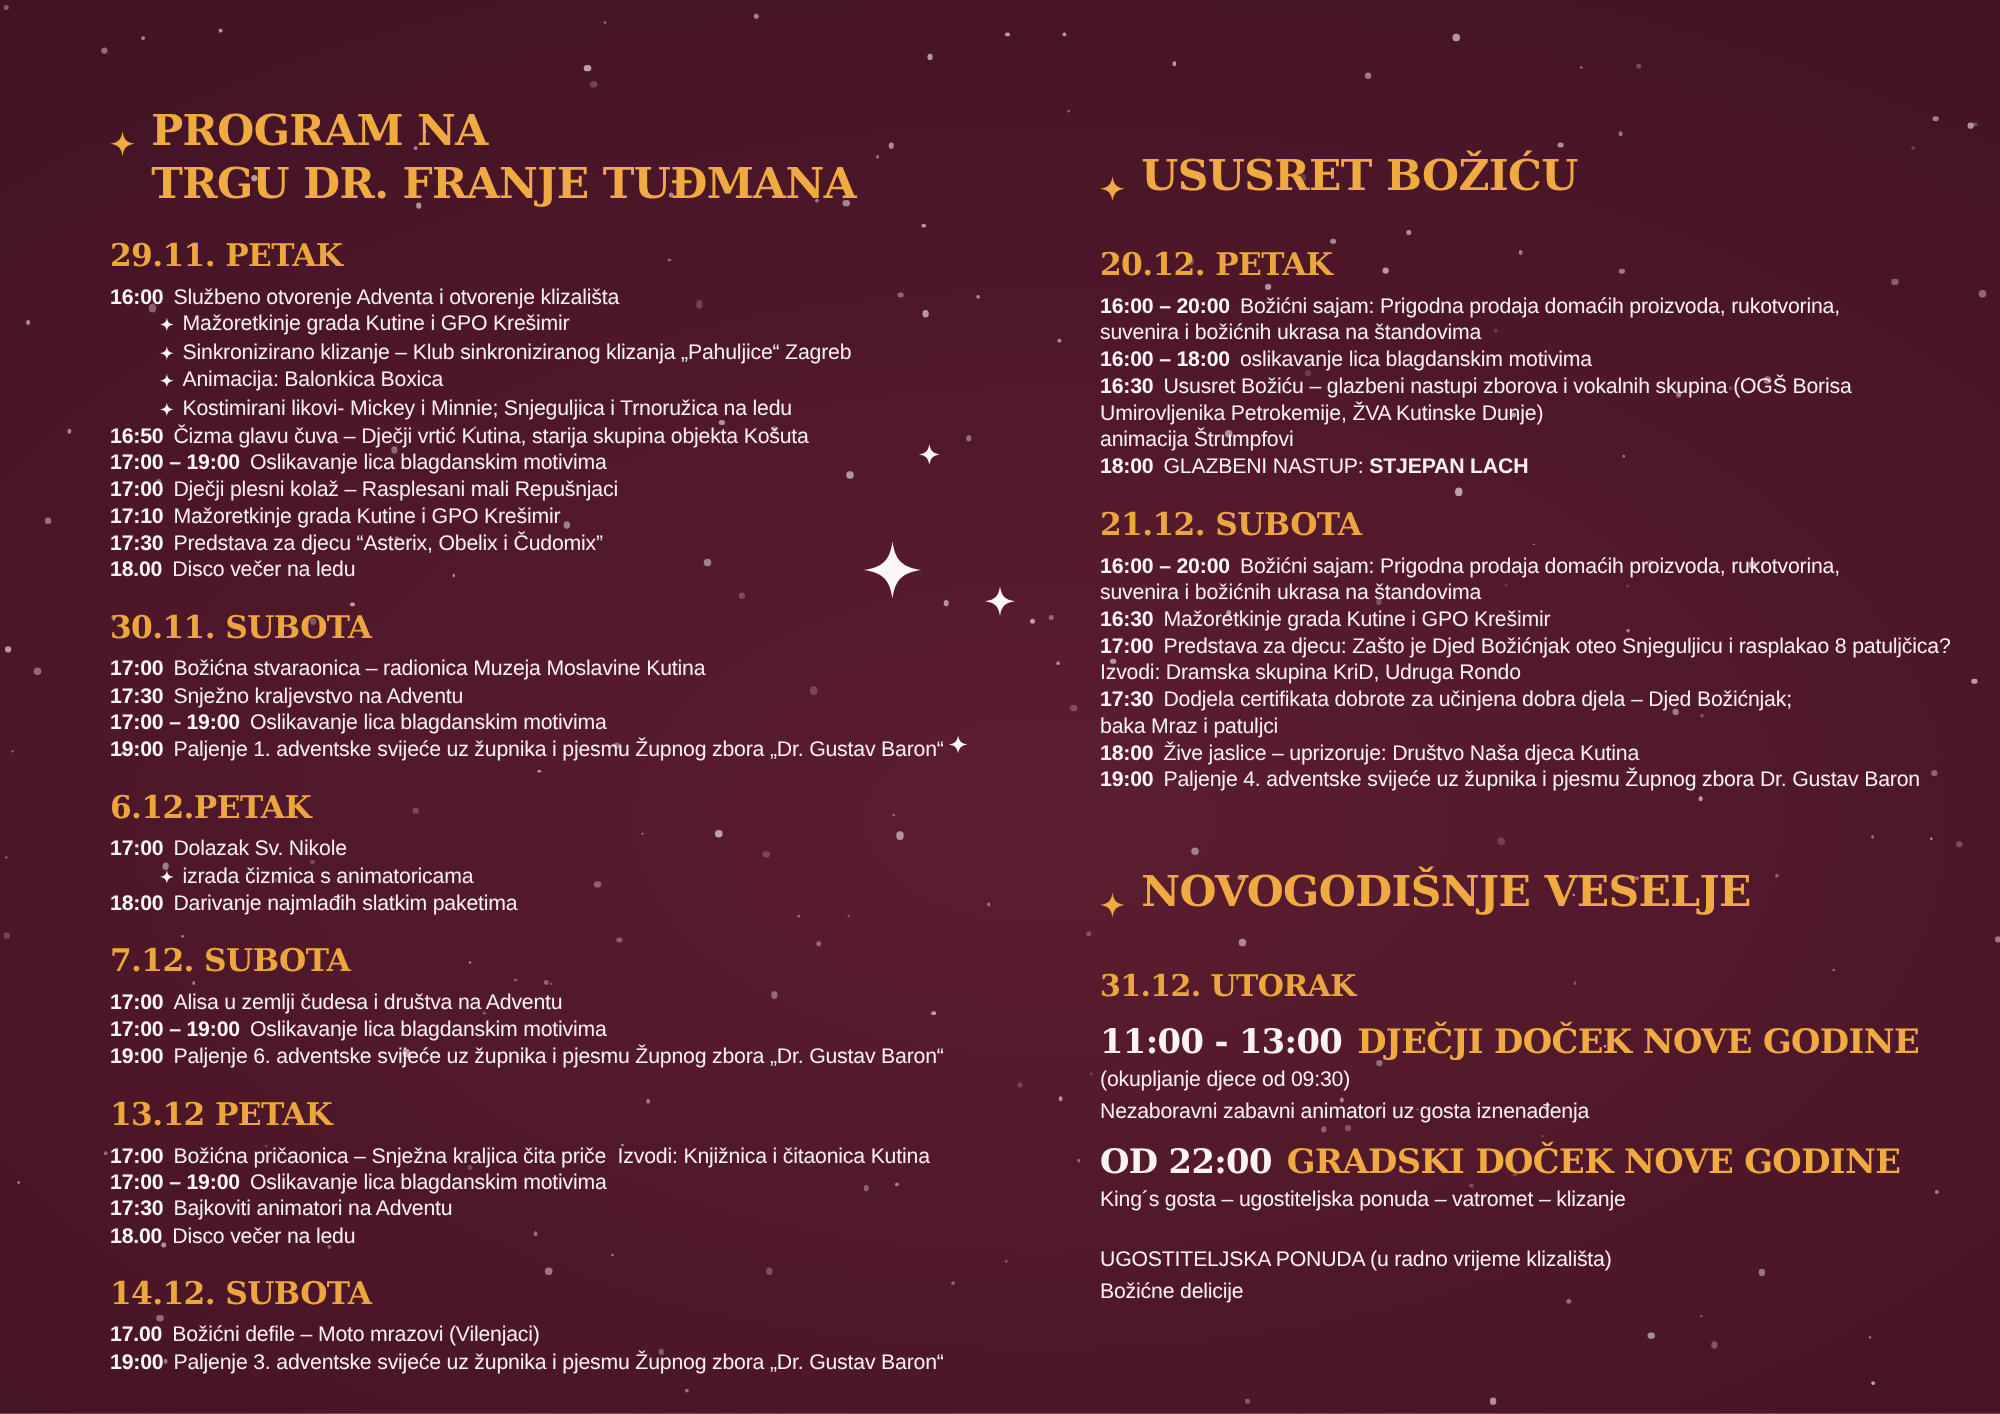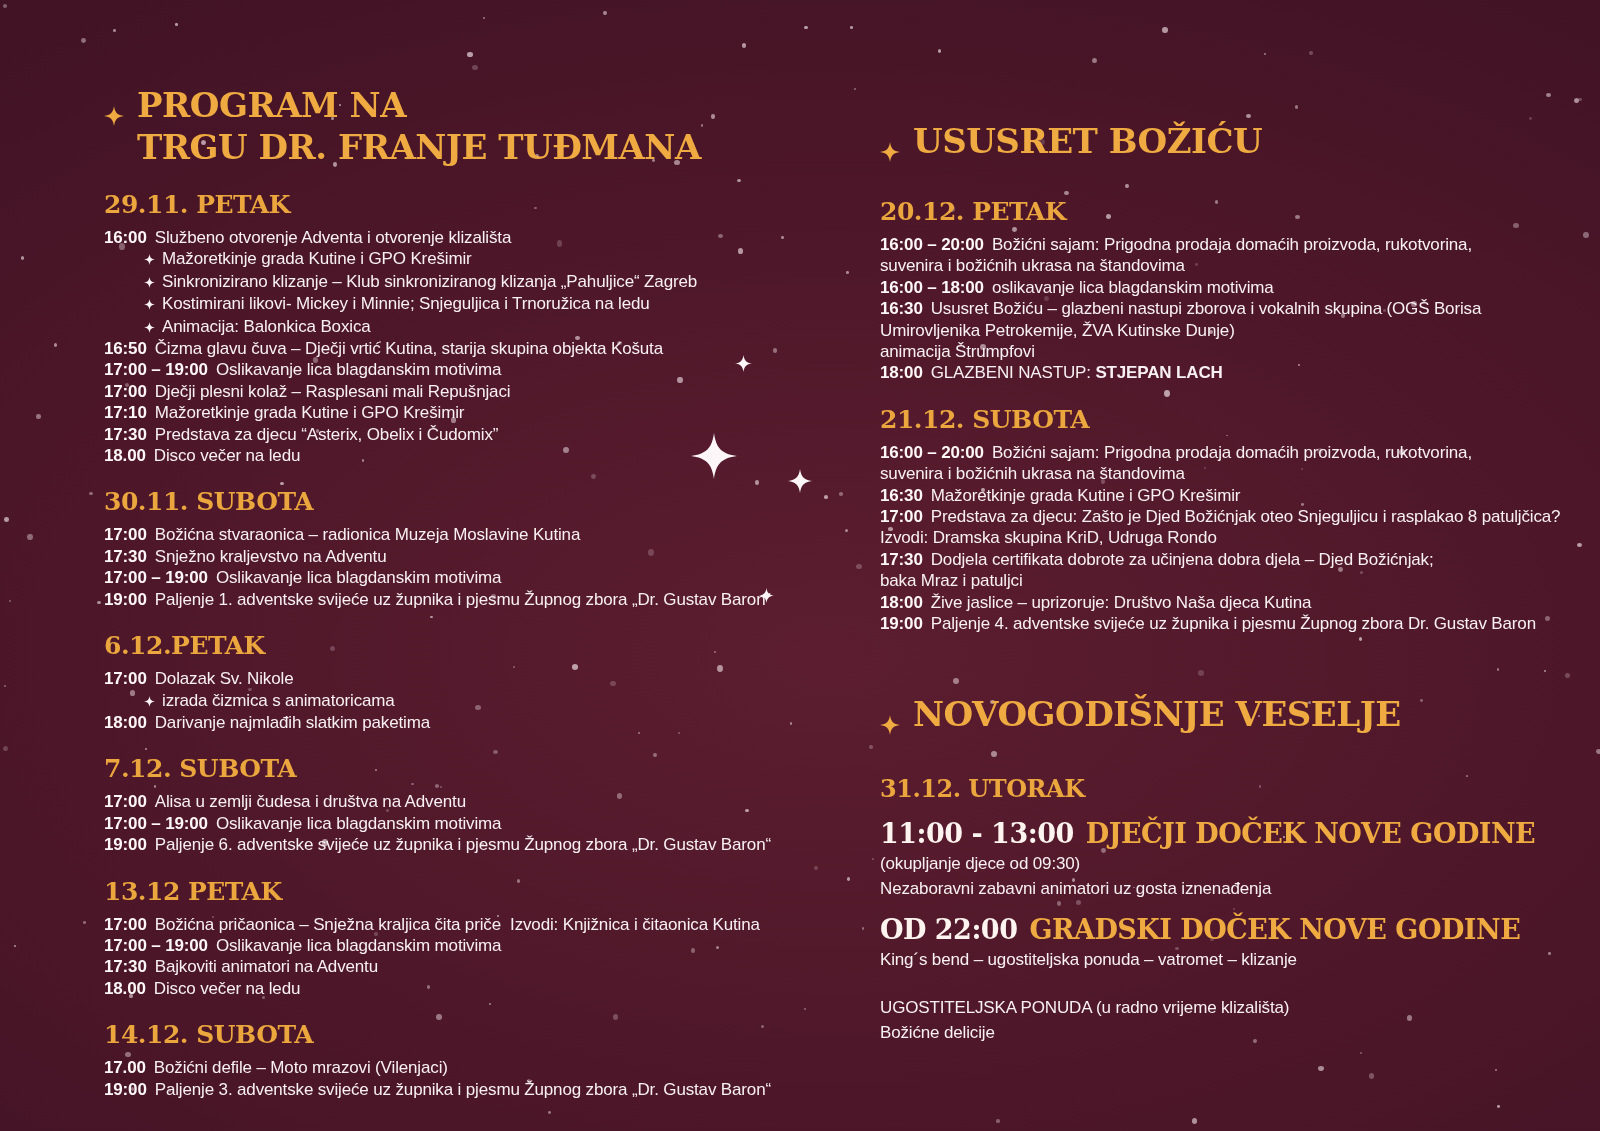--- a/index.html
+++ b/index.html
@@ -8,21 +8,21 @@
     position: relative;
     overflow: hidden;
     background: radial-gradient(115% 95% at 52% 58%, #5c1d30 0%, #4b1628 48%, #371022 100%);
     font-family: "Liberation Sans", sans-serif;
   }
   .snow, .sparkles { position: absolute; inset: 0; pointer-events: none; }
   .speck { position: absolute; background: #d8c2ca; border-radius: 50%; }
   .sparkle-abs { position: absolute; }
 
   .col { position: absolute; }
-  .col-left  { left: 104px;  top: 84px;  width: 750px; }
+  .col-left  { left: 88px;  top: 84px;  width: 750px; }
   .col-right { left: 880px; top: 120px; width: 706px; }
 
   .main-title {
     display: flex; gap: 13px; align-items: flex-start;
     font-family: "DejaVu Serif", serif; font-weight: 700;
     font-size: 34px; line-height: 42px; letter-spacing: -0.5px;
     color: #efab41;
   }
   .tstar { flex: 0 0 auto; width: 20px; margin-top: 9px; }
   .tlines span { display: block; }
@@ -294,24 +294,24 @@
         <h3 class="date">29.11. PETAK</h3>
         <p class="item"><span class="time">16:00</span><span class="txt">Službeno otvorenje Adventa i otvorenje klizališta</span></p>
         <p class="item starred"><span class="bullet"><svg class="" width="11" height="11" viewBox="0 0 100 100">
               <path d="M50 0C54.5 33 67 45.5 100 50C67 54.5 54.5 67 50 100C45.5 67 33 54.5 0 50C33 45.5 45.5 33 50 0Z" fill="#fdf6f8"></path>
             </svg></span><span class="txt">Mažoretkinje grada Kutine i GPO Krešimir</span></p>
         <p class="item starred"><span class="bullet"><svg class="" width="11" height="11" viewBox="0 0 100 100">
               <path d="M50 0C54.5 33 67 45.5 100 50C67 54.5 54.5 67 50 100C45.5 67 33 54.5 0 50C33 45.5 45.5 33 50 0Z" fill="#fdf6f8"></path>
             </svg></span><span class="txt">Sinkronizirano klizanje – Klub sinkroniziranog klizanja „Pahuljice“ Zagreb</span></p>
         <p class="item starred"><span class="bullet"><svg class="" width="11" height="11" viewBox="0 0 100 100">
               <path d="M50 0C54.5 33 67 45.5 100 50C67 54.5 54.5 67 50 100C45.5 67 33 54.5 0 50C33 45.5 45.5 33 50 0Z" fill="#fdf6f8"></path>
-            </svg></span><span class="txt">Kostimirani likovi- Mickey i Minnie; Snjeguljica i Trnoružica na ledu</span></p>
+            </svg></span><span class="txt">Animacija: Balonkica Boxica</span></p>
         <p class="item starred"><span class="bullet"><svg class="" width="11" height="11" viewBox="0 0 100 100">
               <path d="M50 0C54.5 33 67 45.5 100 50C67 54.5 54.5 67 50 100C45.5 67 33 54.5 0 50C33 45.5 45.5 33 50 0Z" fill="#fdf6f8"></path>
-            </svg></span><span class="txt">Animacija: Balonkica Boxica</span></p>
+            </svg></span><span class="txt">Kostimirani likovi- Mickey i Minnie; Snjeguljica i Trnoružica na ledu</span></p>
         <p class="item"><span class="time">16:50</span><span class="txt">Čizma glavu čuva – Dječji vrtić Kutina, starija skupina objekta Košuta</span></p>
         <p class="item"><span class="time">17:00 – 19:00</span><span class="txt">Oslikavanje lica blagdanskim motivima</span></p>
         <p class="item"><span class="time">17:00</span><span class="txt">Dječji plesni kolaž – Rasplesani mali Repušnjaci</span></p>
         <p class="item"><span class="time">17:10</span><span class="txt">Mažoretkinje grada Kutine i GPO Krešimir</span></p>
         <p class="item"><span class="time">17:30</span><span class="txt">Predstava za djecu “Asterix, Obelix i Čudomix”</span></p>
         <p class="item"><span class="time">18.00</span><span class="txt">Disco večer na ledu</span></p>
       </div>
       <div class="section">
         <h3 class="date">30.11. SUBOTA</h3>
         <p class="item"><span class="time">17:00</span><span class="txt">Božićna stvaraonica – radionica Muzeja Moslavine Kutina</span></p>
@@ -389,18 +389,18 @@
     <span class="tlines">
       <span>NOVOGODIŠNJE VESELJE</span>
     </span>
   </h1>
   <div class="special" id="right-special">
       <h3 class="sp-date">31.12. UTORAK</h3>
       <p class="feature"><span class="ftime">11:00 - 13:00</span><span class="ftitle">DJEČJI DOČEK NOVE GODINE</span></p>
       <p class="plain">(okupljanje djece od 09:30)</p>
       <p class="plain">Nezaboravni zabavni animatori uz gosta iznenađenja</p>
       <p class="feature"><span class="ftime">OD 22:00</span><span class="ftitle">GRADSKI DOČEK NOVE GODINE</span></p>
-      <p class="plain">King´s bend – ugostiteljska ponuda – vatromet – klizanje</p>
+      <p class="plain">King´s gosta – ugostiteljska ponuda – vatromet – klizanje</p>
       <div class="gap"></div>
       <p class="plain">UGOSTITELJSKA PONUDA (u radno vrijeme klizališta)</p>
       <p class="plain">Božićne delicije</p>
     </div>
 </div>
 
 </body></html>

